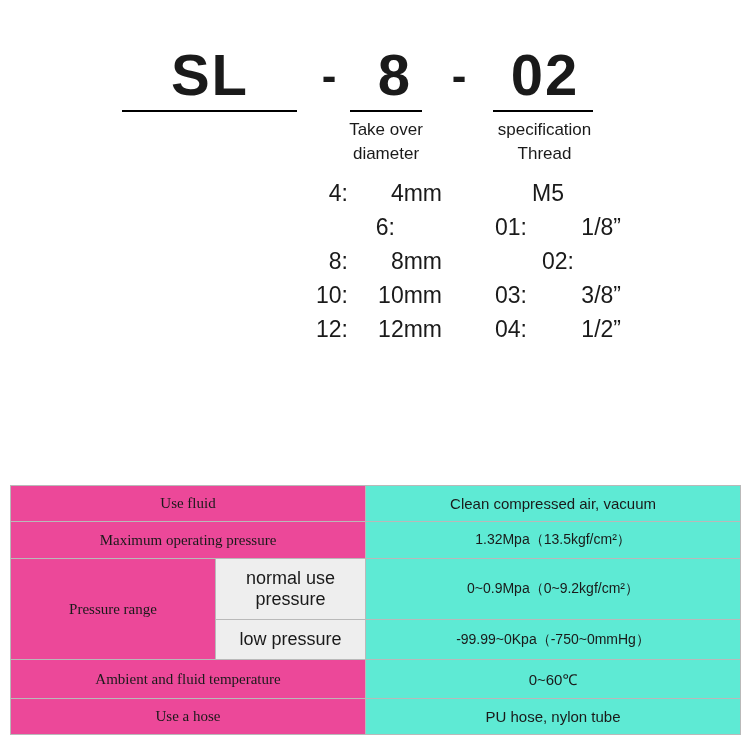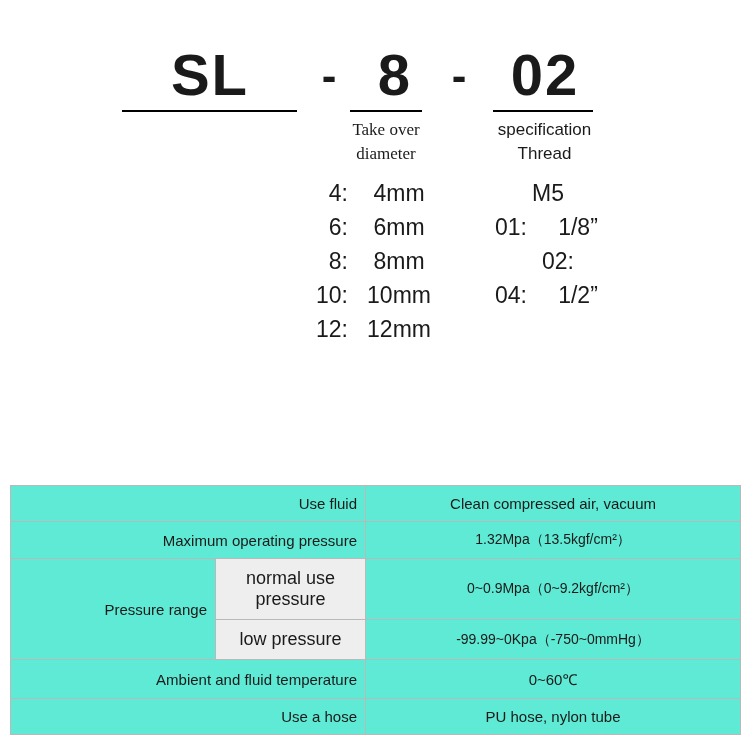--- a/index.html
+++ b/index.html
@@ -67,21 +67,21 @@
   .ul-dia { left: 350px; top: 110px; width: 72px; }
   .ul-thr { left: 493px; top: 110px; width: 100px; }
 
   .label-block {
     position: absolute;
     text-align: center;
     font-size: 17px;
     line-height: 24px;
     color: #1a1a1a;
   }
-  .label-dia { left: 306px; top: 118px; width: 160px; font-family: Liberation Serif, serif; }
+  .label-dia { left: 306px; top: 118px; width: 160px; }
   .label-thr { left: 462px; top: 118px; width: 165px; }
 
   .list {
     position: absolute;
     font-size: 23px;
     line-height: 34px;
     color: #1a1a1a;
   }
   .list-dia {
     left: 286px;
@@ -96,21 +96,21 @@
   .list-row {
     display: flex;
     justify-content: center;
     white-space: pre;
   }
   .list-row .k {
     text-align: right;
     min-width: 52px;
   }
   .list-row .v {
-    text-align: center;
+    text-align: right;
     min-width: 86px;
     padding-left: 8px;
   }
   .list-row.single {
     justify-content: center;
     align-items: center;
   }
   .list-row.single .v {
     text-align: center;
     min-width: 0;
@@ -127,23 +127,24 @@
     table-layout: fixed;
     font-size: 15px;
   }
   .spec-table td {
     border: 1px solid #b9b9b9;
     padding: 9px 8px;
     vertical-align: middle;
     color: #1a1a1a;
   }
   .lbl {
-    background: #5eead4;
-    text-align: right;
+    background: #ec4899;
+    text-align: center;
     padding-left: 10px;
+    font-family: Liberation Serif, serif;
   }
   .sub {
     background: #eeeeee;
     text-align: center;
     font-size: 18px;
   }
   .val {
     background: #5eead4;
     text-align: center;
   }
@@ -178,21 +179,20 @@
     <div>Thread</div>
   </div>
 
   <div class="list list-dia">
     <div class="list-row">
       <span class="k">4:</span>
       <span class="v">4mm</span>
     </div>
     <div class="list-row">
       <span class="k">6:</span>
-      <span class="v">6mm</span>
     </div>
     <div class="list-row">
       <span class="k">8:</span>
       <span class="v">8mm</span>
     </div>
     <div class="list-row">
       <span class="k">10:</span>
       <span class="v">10mm</span>
     </div>
     <div class="list-row">
@@ -204,20 +204,24 @@
   <div class="list list-thr">
     <div class="list-row single">
       <span class="v">M5</span>
     </div>
     <div class="list-row">
       <span class="k">01:</span>
       <span class="v">1/8”</span>
     </div>
     <div class="list-row">
       <span class="k">02:</span>
+    </div>
+    <div class="list-row">
+      <span class="k">03:</span>
+      <span class="v">3/8”</span>
     </div>
     <div class="list-row">
       <span class="k">04:</span>
       <span class="v">1/2”</span>
     </div>
   </div>
 </div>
 
 <table class="spec-table">
   <colgroup>

